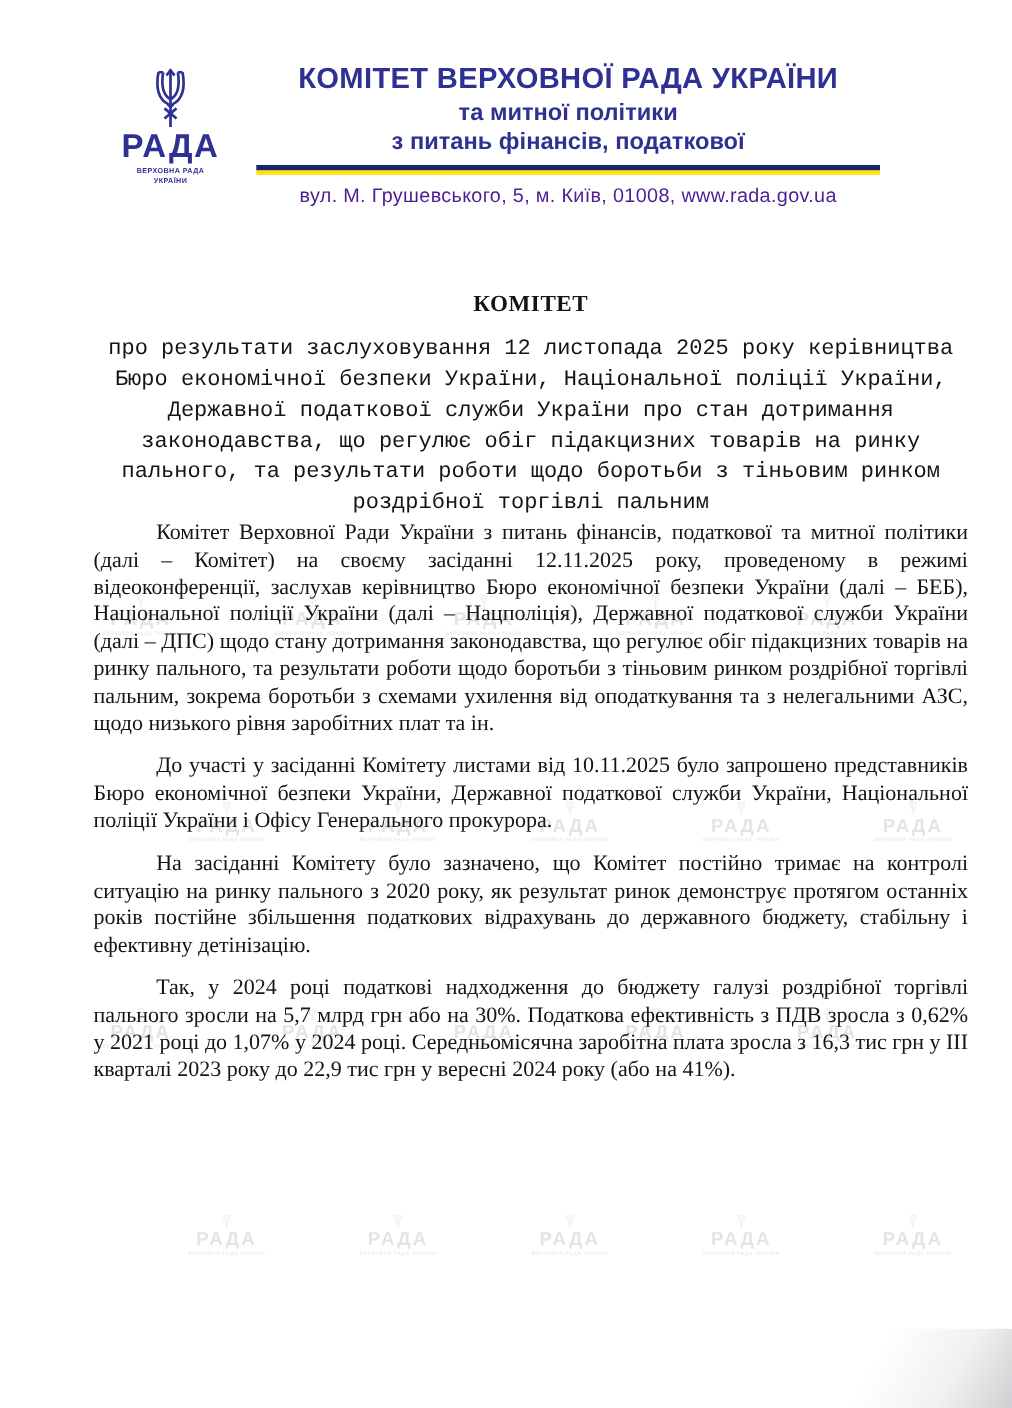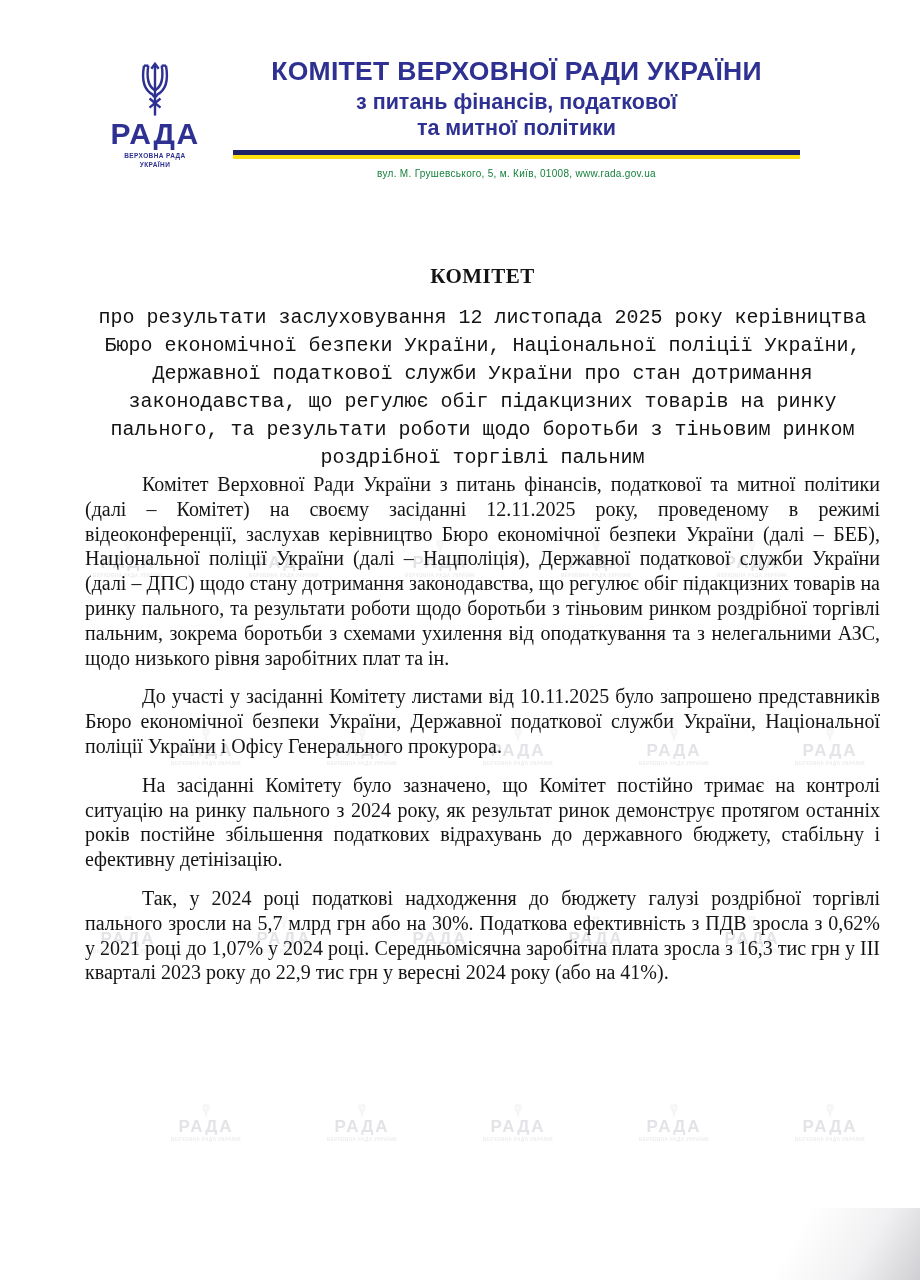--- a/index.html
+++ b/index.html
@@ -29,22 +29,22 @@
   .logo-caption{font-family:"Liberation Sans",sans-serif;font-size:6.5px;font-weight:700;
                 color:#2e3192;letter-spacing:.4px;line-height:1.35;margin-top:3px;}
   .head-center{flex:1;margin-left:26px;text-align:center;}
   .committee-title{font-family:"Liberation Sans",sans-serif;font-weight:700;font-size:26.5px;
                    color:#2e3192;letter-spacing:.3px;line-height:1.05;}
   .committee-subtitle{font-family:"Liberation Sans",sans-serif;font-weight:700;font-size:21.5px;
                       color:#2e3192;line-height:1.2;margin-top:4px;}
   .flag-rule{margin-top:9px;}
   .flag-blue{height:5px;background:#1e2366;}
   .flag-yellow{height:4px;background:#ffe112;}
-  .address{margin-top:9px;font-family:"Liberation Sans",sans-serif;font-size:10px;
-           color:#15803d;letter-spacing:.3px;}
+  .address{margin-top:9px;font-family:"Liberation Sans",sans-serif;font-size:18px;
+           color:#4c1d95;letter-spacing:.3px;}
 
   
   .doc{position:absolute;left:85px;top:264px;width:795px;color:#141414;}
   .doc-heading{font-size:21px;font-weight:700;text-align:center;letter-spacing:.5px;margin:0;}
   .doc-subject{font-size:20px;line-height:28px;text-align:center;margin:15px 0 0 0;font-family:Liberation Mono, monospace;}
   .date-block{text-align:right;font-size:20px;line-height:27px;margin-top:58px;}
   .paragraphs{}
   .paragraphs p{font-size:20px;line-height:24.8px;text-align:justify;text-indent:57px;
                 margin:0 0 14px 0;}
 </style>
@@ -221,40 +221,40 @@
         <svg class="logo-trident">
             <use href="#tryzub"></use>
           </svg>
         <div class="logo-text">РАДА</div>
         <div class="logo-caption">
           <span>ВЕРХОВНА РАДА</span><br>
           <span>УКРАЇНИ</span>
         </div>
       </div>
       <div class="head-center">
-        <div class="committee-title">КОМІТЕТ ВЕРХОВНОЇ РАДИ УКРАЇНИ</div>
+        <div class="committee-title">КОМІТЕТ ВЕРХОВНОЇ РАДА УКРАЇНИ</div>
         <div class="committee-subtitle">
+          <div>та митної політики</div>
           <div>з питань фінансів, податкової</div>
-          <div>та митної політики</div>
         </div>
         <div class="flag-rule">
           <div class="flag-blue"></div>
           <div class="flag-yellow"></div>
         </div>
         <div class="address">вул. М. Грушевського, 5, м. Київ, 01008,  www.rada.gov.ua</div>
       </div>
     </header>
 
     <main class="doc">
       <h1 class="doc-heading">КОМІТЕТ</h1>
       <p class="doc-subject">про результати заслуховування 12 листопада 2025 року керівництва Бюро економічної безпеки України, Національної поліції України, Державної податкової служби України про стан дотримання законодавства, що регулює обіг підакцизних товарів на ринку пального, та результати роботи щодо боротьби з тіньовим ринком роздрібної торгівлі пальним</p>
       <div class="paragraphs">
         <p>Комітет Верховної Ради України з питань фінансів, податкової та митної політики (далі – Комітет) на своєму засіданні 12.11.2025 року, проведеному в режимі відеоконференції, заслухав керівництво Бюро економічної безпеки України (далі – БЕБ), Національної поліції України (далі – Нацполіція), Державної податкової служби України (далі – ДПС) щодо стану дотримання законодавства, що регулює обіг підакцизних товарів на ринку пального, та результати роботи щодо боротьби з тіньовим ринком роздрібної торгівлі пальним, зокрема боротьби з схемами ухилення від оподаткування та з нелегальними АЗС, щодо низького рівня заробітних плат та ін.</p>
         <p>До участі у засіданні Комітету листами від 10.11.2025 було запрошено представників Бюро економічної безпеки України, Державної податкової служби України, Національної поліції України і Офісу Генерального прокурора.</p>
-        <p>На засіданні Комітету було зазначено, що Комітет постійно тримає на контролі ситуацію на ринку пального з 2024 року, як результат ринок демонструє протягом останніх років постійне збільшення податкових відрахувань до державного бюджету, стабільну і ефективну детінізацію.</p>
+        <p>На засіданні Комітету було зазначено, що Комітет постійно тримає на контролі ситуацію на ринку пального з 2020 року, як результат ринок демонструє протягом останніх років постійне збільшення податкових відрахувань до державного бюджету, стабільну і ефективну детінізацію.</p>
         <p>Так, у 2024 році податкові надходження до бюджету галузі роздрібної торгівлі пального зросли на 5,7 млрд грн або на 30%. Податкова ефективність з ПДВ зросла з 0,62% у 2021 році до 1,07% у 2024 році. Середньомісячна заробітна плата зросла з 16,3 тис грн у ІІІ кварталі 2023 року до 22,9 тис грн у вересні 2024 року (або на 41%).</p>
       </div>
     </main>
 
   </div>
 
   <div class="corner-shadow"></div>
 </div>
 
 </body></html>

